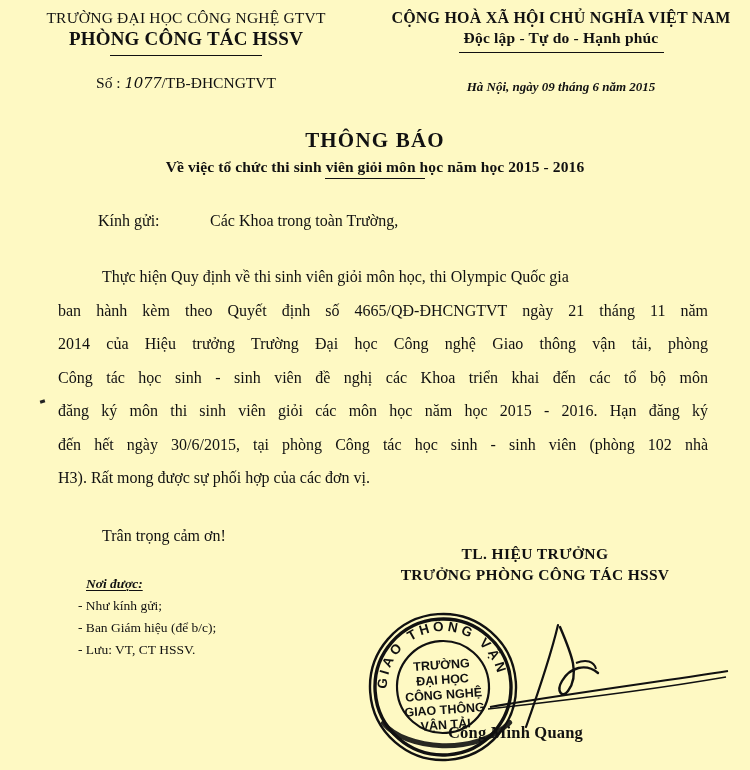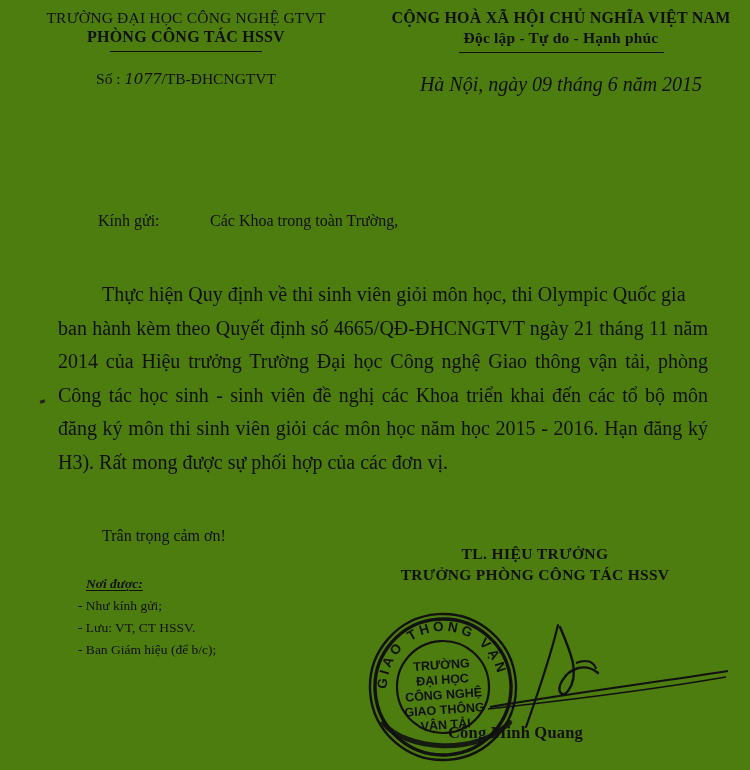--- a/index.html
+++ b/index.html
@@ -5,21 +5,21 @@
 <style>
   html, body {
     margin: 0;
     padding: 0;
     background: #ffffff;
   }
   #page {
     position: relative;
     width: 750px;
     height: 770px;
-    background: #4d7c0f;
+    background: #fef9c3;
     color: #111111;
     font-family: "Liberation Serif", "DejaVu Serif", serif;
     overflow: hidden;
   }
 
   
   .header {
     position: absolute;
     top: 8px;
     left: 0;
@@ -36,21 +36,21 @@
     width: 378px;
     text-align: center;
   }
   .org-line1 {
     font-size: 15.5px;
     letter-spacing: 0.2px;
     line-height: 1.25;
     white-space: nowrap;
   }
   .org-line2 {
-    font-size: 16px;
+    font-size: 19px;
     font-weight: bold;
     line-height: 1.3;
     letter-spacing: 0.2px;
     white-space: nowrap;
   }
   .nation-line1 {
     font-size: 16px;
     font-weight: bold;
     line-height: 1.25;
     letter-spacing: 0.2px;
@@ -77,25 +77,26 @@
     text-align: center;
     white-space: nowrap;
   }
   .handwritten {
     font-family: "DejaVu Serif", serif;
     font-style: italic;
     font-size: 15px;
     letter-spacing: -0.3px;
   }
   .date-line {
-    margin-top: 20px;
-    font-size: 20px;
+    margin-top: 26px;
+    font-size: 13px;
     font-style: italic;
     text-align: center;
     white-space: nowrap;
+    font-weight: bold;
   }
 
   
   .title-block {
     position: absolute;
     top: 128px;
     left: 0;
     width: 750px;
     text-align: center;
   }
@@ -134,24 +135,24 @@
     width: 112px;
     flex: 0 0 112px;
   }
   .recipients-list div {
     white-space: nowrap;
   }
 
   
   .body-text {
     position: absolute;
-    top: 278px;
+    top: 260px;
     left: 58px;
     width: 650px;
-    font-size: 20px;
+    font-size: 16px;
     line-height: 33.5px;
   }
   .body-text .ln {
     white-space: nowrap;
     display: block;
   }
   .body-text .ln.justify {
     white-space: normal;
     text-align: justify;
     text-align-last: justify;
@@ -262,47 +263,53 @@
 
     <div class="header-right">
       <div class="nation-line1">CỘNG HOÀ XÃ HỘI CHỦ NGHĨA VIỆT NAM</div>
       <div class="nation-line2">Độc lập - Tự do - Hạnh phúc</div>
       <div class="rule rule-right"></div>
       <div class="date-line">Hà Nội, ngày 09 tháng 6 năm 2015</div>
     </div>
 
   </div>
 
+  <div class="title-block">
+    <div class="doc-title">THÔNG BÁO</div>
+    <div class="doc-subtitle">Về việc tổ chức thi sinh viên giỏi môn học năm học 2015 - 2016</div>
+    <div class="rule-sub"></div>
+  </div>
 
   <div class="recipients">
     <div class="recipients-row">
       <div class="recipients-label">Kính gửi:</div>
       <div class="recipients-list">
         <div>Các Khoa trong toàn Trường,</div>
       </div>
     </div>
   </div>
 
   <div class="body-text">
     <span class="ln indent">Thực hiện Quy định về thi sinh viên giỏi môn học, thi Olympic Quốc gia</span>
     <span class="ln justify">ban hành kèm theo Quyết định số 4665/QĐ-ĐHCNGTVT ngày 21 tháng 11 năm</span>
     <span class="ln justify">2014 của Hiệu trưởng Trường Đại học Công nghệ Giao thông vận tải, phòng</span>
     <span class="ln justify">Công tác học sinh - sinh viên đề nghị các Khoa triển khai đến các tổ bộ môn</span>
     <span class="ln justify">đăng ký môn thi sinh viên giỏi các môn học năm học 2015 - 2016. Hạn đăng ký</span>
+    <span class="ln justify">đến hết ngày 30/6/2015, tại phòng Công tác học sinh - sinh viên (phòng 102 nhà</span>
     <span class="ln">H3). Rất mong được sự phối hợp của các đơn vị.</span>
   </div>
   <div class="margin-mark"></div>
 
   <div class="closing">Trân trọng cảm ơn!</div>
 
   <div class="recipients-note">
     <div class="note-title">Nơi được:</div>
     <div class="note-item">- Như kính gửi;</div>
+    <div class="note-item">- Ban Giám hiệu (để b/c);</div>
     <div class="note-item">- Lưu: VT, CT HSSV.</div>
-    <div class="note-item">- Ban Giám hiệu (để b/c);</div>
   </div>
 
   <div class="signature-block">
     <div class="sign-title1">TL. HIỆU TRƯỞNG</div>
     <div class="sign-title2">TRƯỞNG PHÒNG CÔNG TÁC HSSV</div>
   </div>
 
   <svg class="stamp" viewBox="0 0 152 152">
     <defs>
       <path id="stampArcTop" d="M 20,76 A 56,56 0 0 1 132,76"></path>

